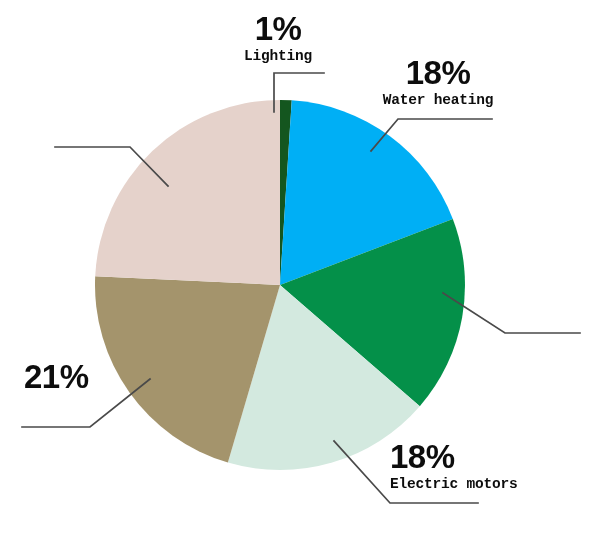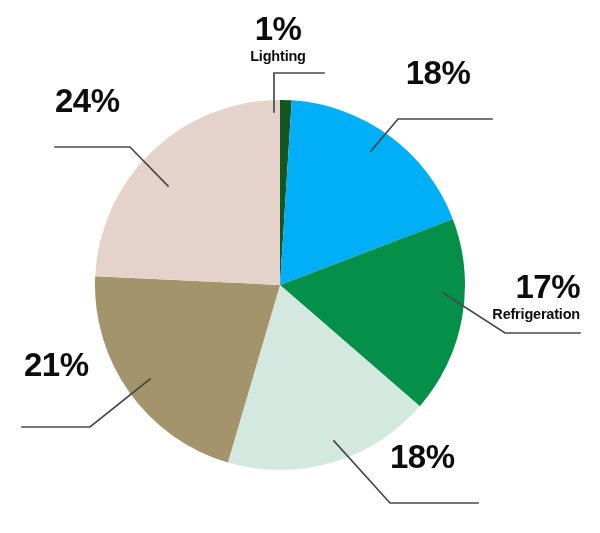--- a/index.html
+++ b/index.html
@@ -37,21 +37,21 @@
   .callout .pct {
     display: block;
     font-family: "Liberation Sans", sans-serif;
     font-weight: bold;
     font-size: 33px;
     letter-spacing: -0.5px;
     color: #0d0d0d;
   }
   .callout .lbl {
     display: block;
-    font-family: Liberation Sans, sans-serif;
+    font-family: Liberation Mono, monospace;
     font-weight: bold;
     font-size: 14.5px;
     letter-spacing: -0.2px;
     color: #0d0d0d;
     margin-top: 4px;
   }
   .callout.align-right {
     text-align: right;
   }
   .callout.align-left {
@@ -88,32 +88,29 @@
 
   </svg>
 
   <div class="callout align-center" style="left:230px; top:12px; width:96px;">
     <span class="pct">1%</span>
     <span class="lbl">Lighting</span>
   </div>
 
   <div class="callout align-center" style="left:382px; top:56px; width:112px;">
     <span class="pct">18%</span>
+    <span class="lbl">Water heating</span>
   </div>
 
-  <div class="callout align-right" style="left:454px; top:270px; width:126px;">
-    <span class="pct">17%</span>
-    <span class="lbl">Refrigeration</span>
-  </div>
 
   <div class="callout align-left" style="left:390px; top:440px; width:140px;">
     <span class="pct">18%</span>
+    <span class="lbl">Electric motors</span>
   </div>
 
-  <div class="callout align-left" style="left:24px; top:348px; width:110px;">
+  <div class="callout align-left" style="left:24px; top:360px; width:110px;">
     <span class="pct">21%</span>
   </div>
 
   <div class="callout align-left" style="left:55px; top:84px; width:120px;">
-    <span class="pct">24%</span>
   </div>
 
 </div>
 
 </body></html>

